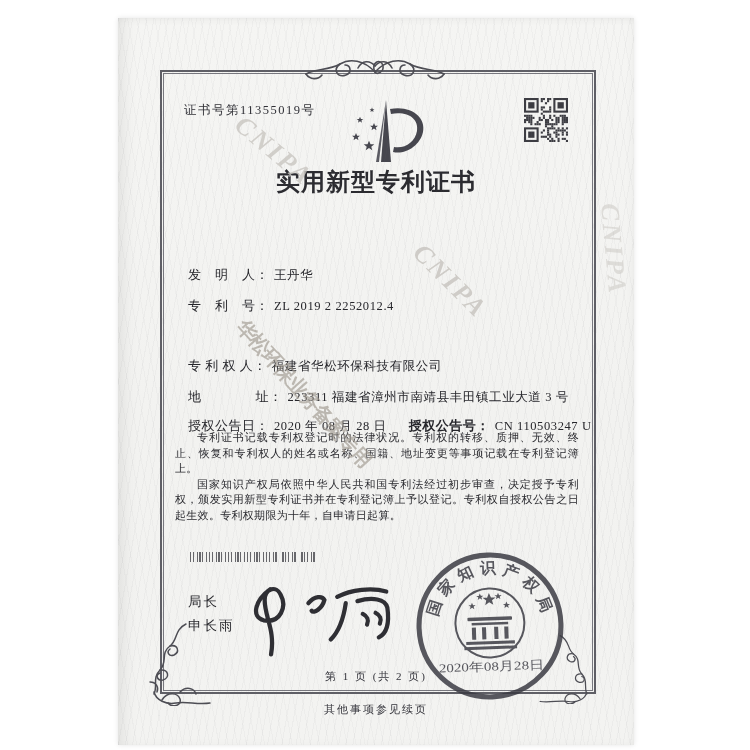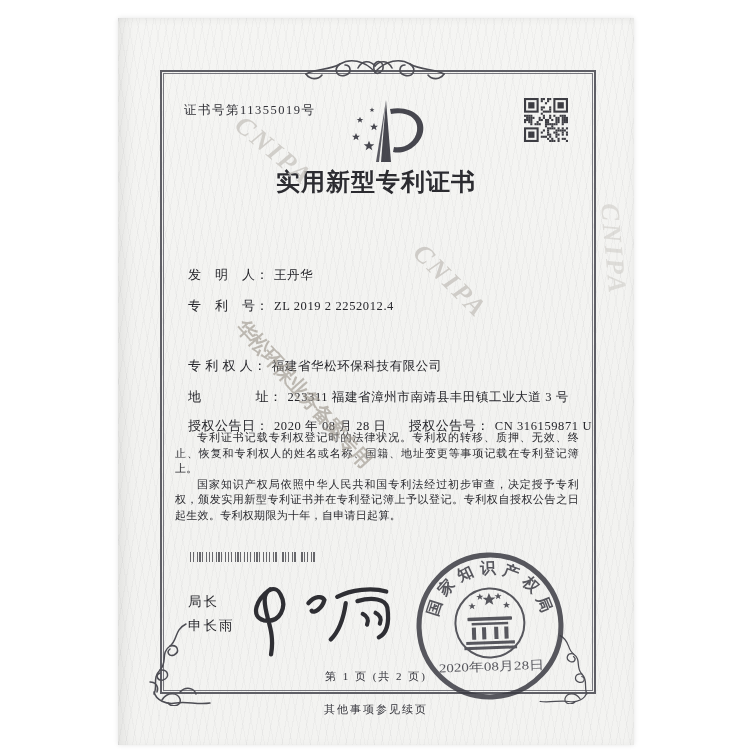--- a/index.html
+++ b/index.html
@@ -15,21 +15,21 @@
   .frame{position:absolute;left:42px;top:52px;width:432px;height:620px;
     border:2px solid #5f5f66;}
   .frame .inner{position:absolute;inset:1px;border:1px solid #77777e;}
   .abs{position:absolute;}
   .certno{left:66px;top:84px;font-size:12.5px;letter-spacing:1.5px;color:#303036;white-space:nowrap;}
   .title{left:42px;top:148px;width:432px;text-align:center;font-size:24px;font-weight:bold;
     letter-spacing:1px;color:#2b2b30;}
   .row{left:70px;white-space:nowrap;color:#26262b;z-index:2;}
   .row .lbl{font-size:13px;letter-spacing:.5px;}
   .row .val{font-size:12.5px;margin-left:5px;letter-spacing:.6px;}
-  .row .lbl2{font-size:13px;letter-spacing:.5px;margin-left:22px;}
+  .row .lbl2{font-size:13px;letter-spacing:.5px;margin-left:22px;font-weight:bold;}
   .paras{left:57px;top:412px;width:404px;font-size:11px;line-height:15.5px;text-align:justify;
     color:#2a2a2f;z-index:2;}
   .paras p{margin:0;text-indent:2em;letter-spacing:.3px;}
   .barcode{left:72px;top:534px;width:130px;height:10px;opacity:.78;
     background:repeating-linear-gradient(90deg,#404046 0 1.5px,transparent 1.5px 3px,
       #404046 3px 3.8px,transparent 3.8px 6.6px,#404046 6.6px 8px,transparent 8px 9.5px);}
   .signer{left:70px;top:572px;font-size:13.5px;font-weight:normal;color:#2a2a2f;
     letter-spacing:2px;line-height:24px;z-index:2;}
   .pageno{left:42px;top:651px;width:432px;text-align:center;font-size:11px;color:#33333a;letter-spacing:2px;}
   .note{left:42px;top:684px;width:432px;text-align:center;font-size:11px;color:#33333a;letter-spacing:2px;}
@@ -241,21 +241,21 @@
   <div class="abs row" style="top:278px">
     <span class="lbl">专　利　号：</span><span class="val">ZL 2019 2 2252012.4</span>
   </div>
   <div class="abs row" style="top:338px">
     <span class="lbl">专 利 权 人：</span><span class="val">福建省华松环保科技有限公司</span>
   </div>
   <div class="abs row" style="top:369px">
     <span class="lbl">地　　　　址：</span><span class="val">223311 福建省漳州市南靖县丰田镇工业大道 3 号</span>
   </div>
   <div class="abs row" style="top:398px">
-    <span class="lbl">授权公告日：</span><span class="val">2020 年 08 月 28 日</span><span class="lbl lbl2">授权公告号：</span><span class="val">CN 316159871 U</span>
+    <span class="lbl">授权公告日：</span><span class="val">2020 年 08 月 28 日</span><span class="lbl lbl2">授权公告号：</span><span class="val">CN 110503247 U</span>
   </div>
 
   <div class="abs paras">
     <p>专利证书记载专利权登记时的法律状况。专利权的转移、质押、无效、终止、恢复和专利权人的姓名或名称、国籍、地址变更等事项记载在专利登记簿上。</p>
     <p>国家知识产权局依照中华人民共和国专利法经过初步审查，决定授予专利权，颁发实用新型专利证书并在专利登记簿上予以登记。专利权自授权公告之日起生效。专利权期限为十年，自申请日起算。</p>
   </div>
 
   <div class="abs barcode"></div>
 
   <div class="abs signer">

